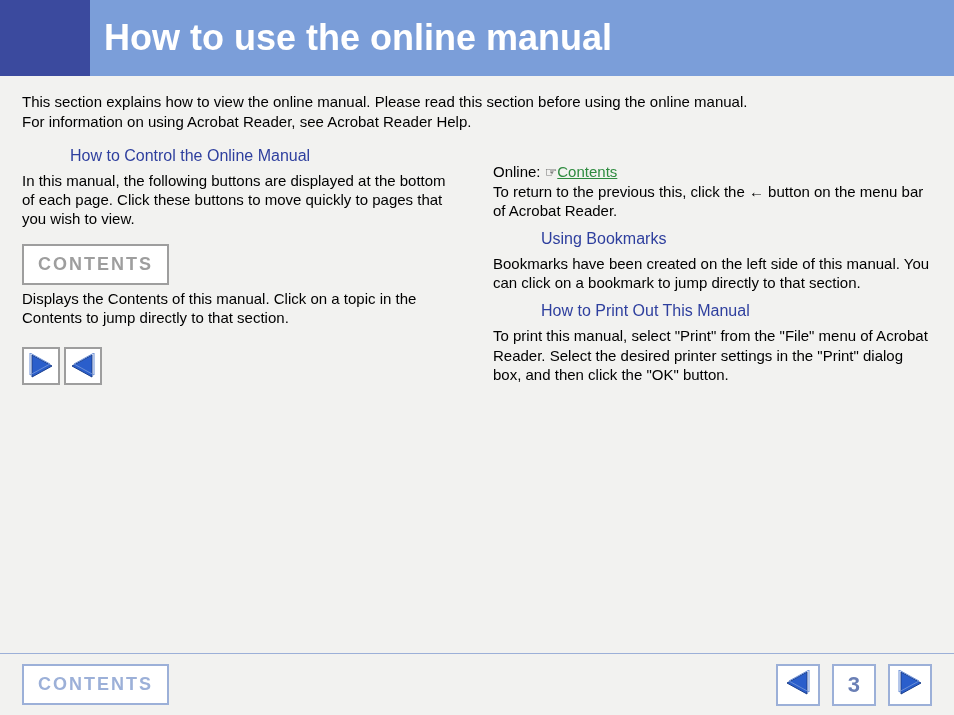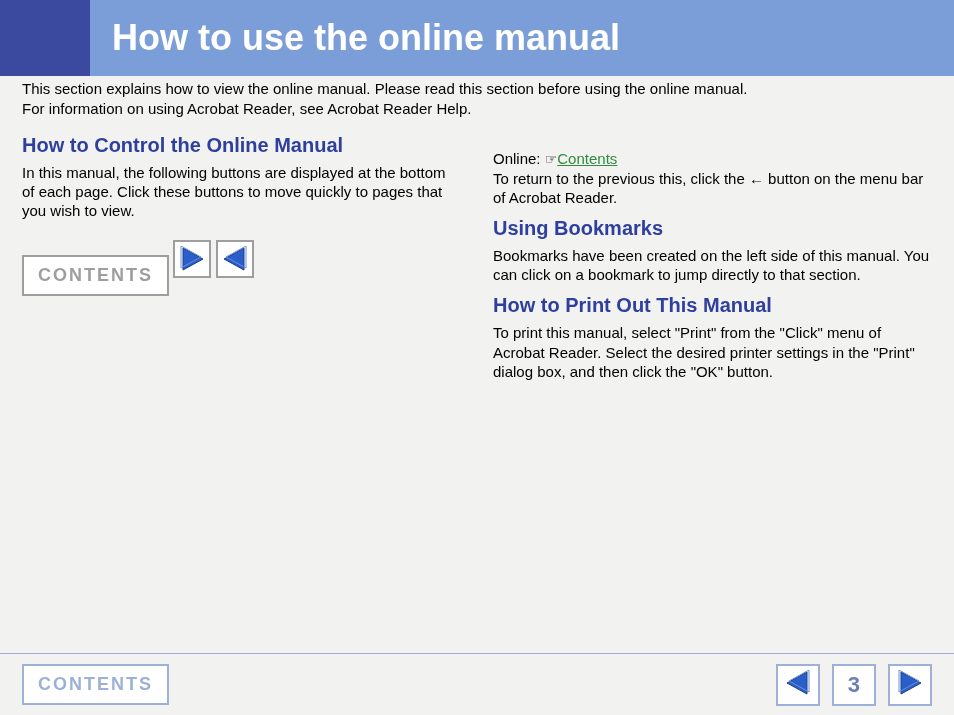--- a/index.html
+++ b/index.html
@@ -23,42 +23,42 @@
     flex: 1;
     background: #7b9ed9;
     display: flex;
     align-items: center;
     padding-left: 14px;
   }
   .header-title {
     color: #fff;
     font-size: 36px;
     font-weight: bold;
-    margin-left: 8px;
   }
   .intro {
-    padding: 3px 22px 10px 22px;
+    padding: 16px 22px 10px 22px;
     font-size: 15px;
     line-height: 1.35;
     color: #000;
   }
   .columns {
     display: flex;
     padding: 0 22px;
     gap: 32px;
   }
   .col {
     flex: 1;
   }
   .section-h {
     color: #2e3f9e;
-    font-size: 20px;
-    font-weight: bold;
+    font-size: 16px;
+    font-weight: normal;
     margin-top: 4px;
     margin-bottom: 6px;
+    margin-left: 48px;
   }
   .body-text {
     font-size: 15px;
     line-height: 1.28;
     color: #000;
     margin-bottom: 10px;
   }
   .contents-btn-box {
     display: inline-block;
     border: 2px solid #9e9e9e;
@@ -160,20 +160,21 @@
 </div>
 
 <div class="columns">
   <div class="col">
     <div class="section-h">How to Control the Online Manual</div>
     <div class="body-text">In this manual, the following buttons are displayed at the bottom of each page. Click these buttons to move quickly to pages that you wish to view.</div>
 
     <div class="contents-btn-box">
       <span>CONTENTS</span>
     </div>
+    <div class="body-text">Displays the Contents of this manual. Click on a topic in the Contents to jump directly to that section.</div>
 
     <div class="nav-icon-box">
       <div class="tri-right">
         <svg width="26" height="26" viewBox="0 0 26 26">
           <polygon points="4,2 24,13 4,24" fill="#2a5ecb" stroke="#1b3f8c" stroke-width="1"></polygon>
           <polygon points="2,0 22,11 2,22" fill="none" stroke="#6b8fd6" stroke-width="1"></polygon>
         </svg>
       </div>
     </div>
 
@@ -191,21 +192,21 @@
     <div class="body-text">
       <br>
       <span>Online: </span><span class="pointer">☞</span><a href="#" class="link-green">Contents</a><br>
       <span>To return to the previous this, click the </span><span class="back-arrow">←</span><span> button on the menu bar of Acrobat Reader.</span>
     </div>
 
     <div class="section-h">Using Bookmarks</div>
     <div class="body-text">Bookmarks have been created on the left side of this manual. You can click on a bookmark to jump directly to that section.</div>
 
     <div class="section-h">How to Print Out This Manual</div>
-    <div class="body-text">To print this manual, select "Print" from the "Click" menu of Acrobat Reader. Select the desired printer settings in the "Print" dialog box, and then click the "OK" button.</div>
+    <div class="body-text">To print this manual, select "Print" from the "File" menu of Acrobat Reader. Select the desired printer settings in the "Print" dialog box, and then click the "OK" button.</div>
   </div>
 </div>
 
 <div class="footer">
   <div class="footer-contents">
     <span>CONTENTS</span>
   </div>
   <div class="footer-nav">
     <div class="footer-nav-btn">
       <span>

